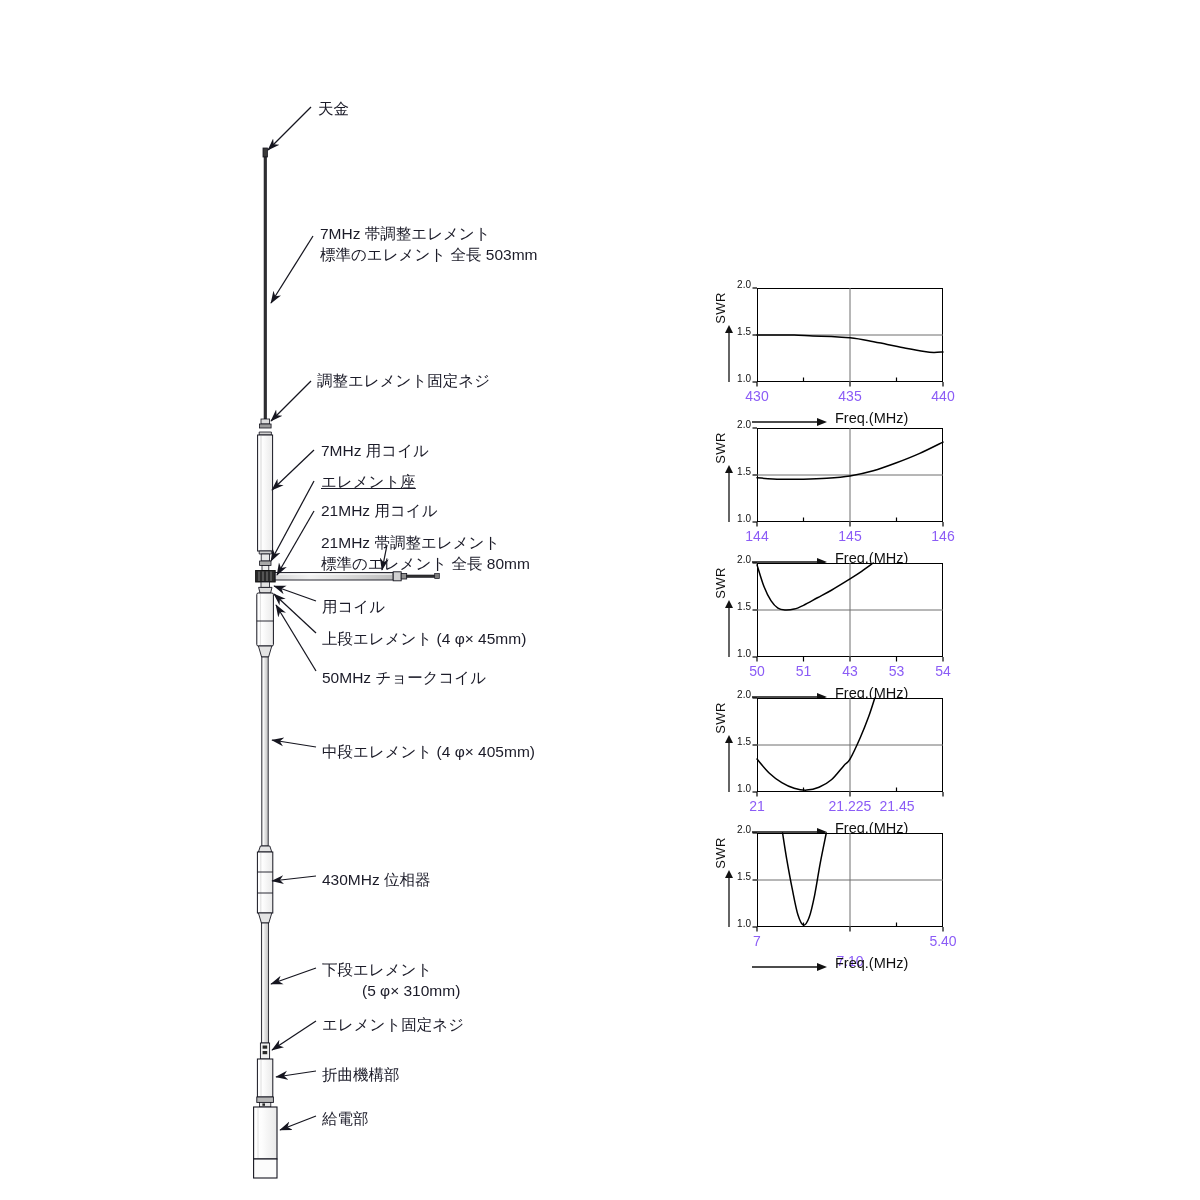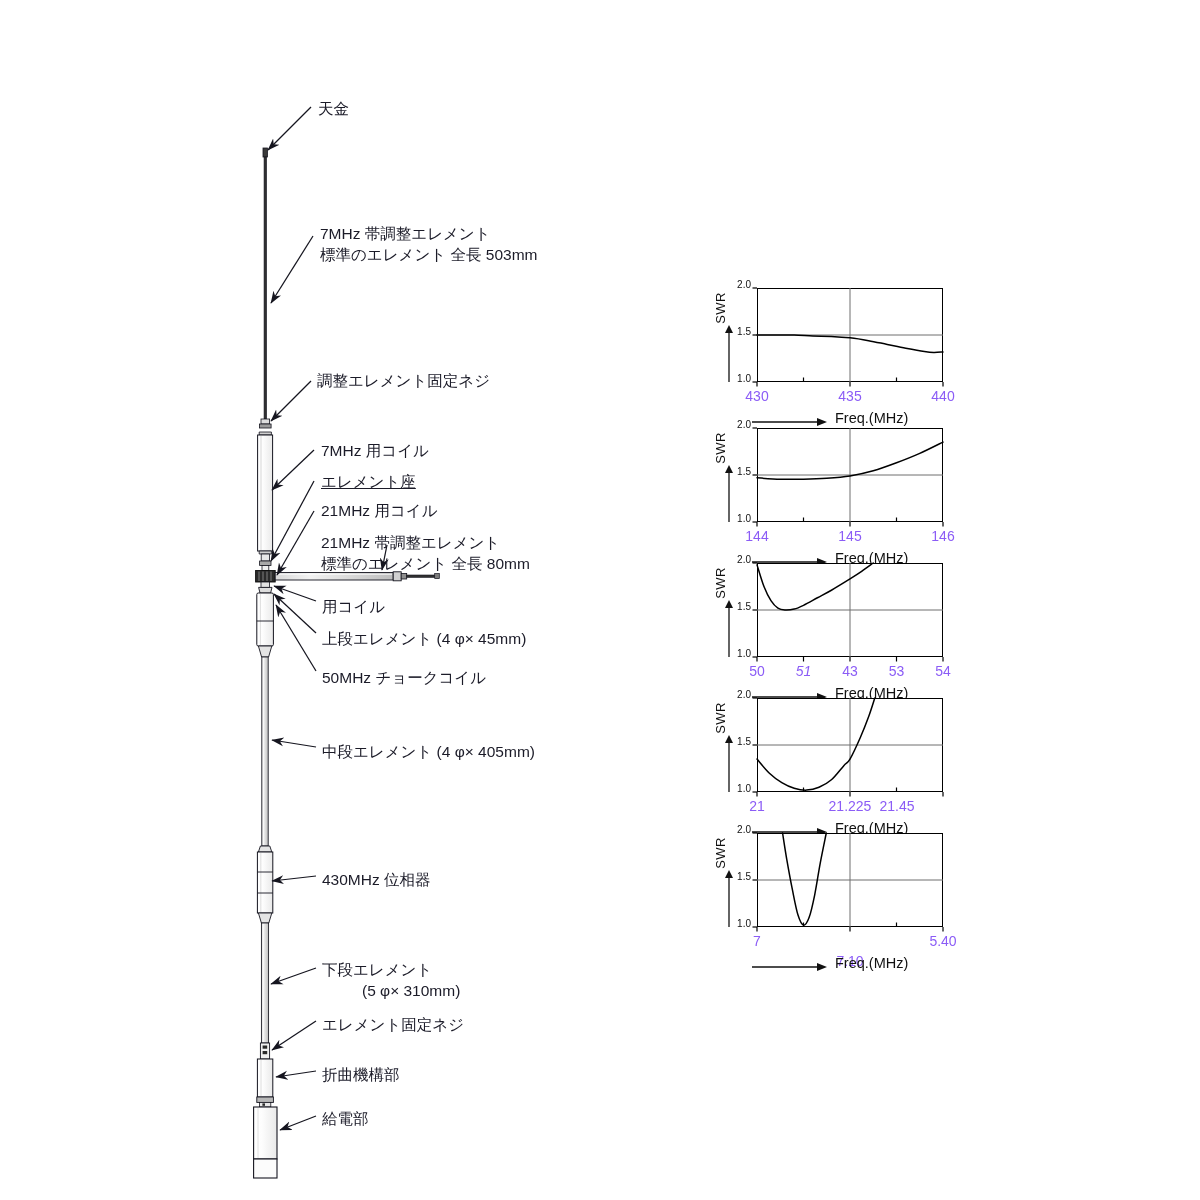--- a/index.html
+++ b/index.html
@@ -247,21 +247,21 @@
           <line x1="729" y1="657" x2="729" y2="608" stroke="#111" stroke-width="1.3"></line>
           <path d="M725,608 L729,600 L733,608 Z" fill="#111"></path>
           <line x1="752" y1="697" x2="817" y2="697" stroke="#111" stroke-width="1.3"></line>
           <path d="M817,693 L827,697 L817,701 Z" fill="#111"></path>
         </svg>
         <div class="ylab" style="left: 713px; top: 567px;">SWR</div>
         <div class="ytick" style="left: 719px; top: 648px; width: 32px;">1.0</div>
         <div class="ytick" style="left: 719px; top: 601px; width: 32px;">1.5</div>
         <div class="ytick" style="left: 719px; top: 554px; width: 32px;">2.0</div>
         <div class="xtick" style="left: 727px; top: 663px; width: 60px;">50</div>
-        <div class="xtick" style="left: 773.5px; top: 663px; width: 60px; font-style: italic;">51</div>
+        <div class="xtick" style="left: 773.5px; top: 663px; width: 60px;">51</div>
         <div class="xtick" style="left: 820px; top: 663px; width: 60px;">43</div>
         <div class="xtick" style="left: 866.5px; top: 663px; width: 60px;">53</div>
         <div class="xtick" style="left: 913px; top: 663px; width: 60px;">54</div>
         <div class="xlab" style="left: 835px; top: 685px;">Freq.(MHz)</div>
       </div>
       <div class="chart" style="left: 0px; top: 0px;">
         <div class="cbox" style="left: 757px; top: 698px; width: 186px; height: 94px;"></div>
         <svg width="1200" height="1200" style="position: absolute; left: 0px; top: 0px; pointer-events: none;">
           <line x1="757" y1="745" x2="943" y2="745" stroke="#6f6f6f" stroke-width="1"></line>
           <line x1="850.0000000000007" y1="698" x2="850.0000000000007" y2="792" stroke="#6f6f6f" stroke-width="1"></line>

